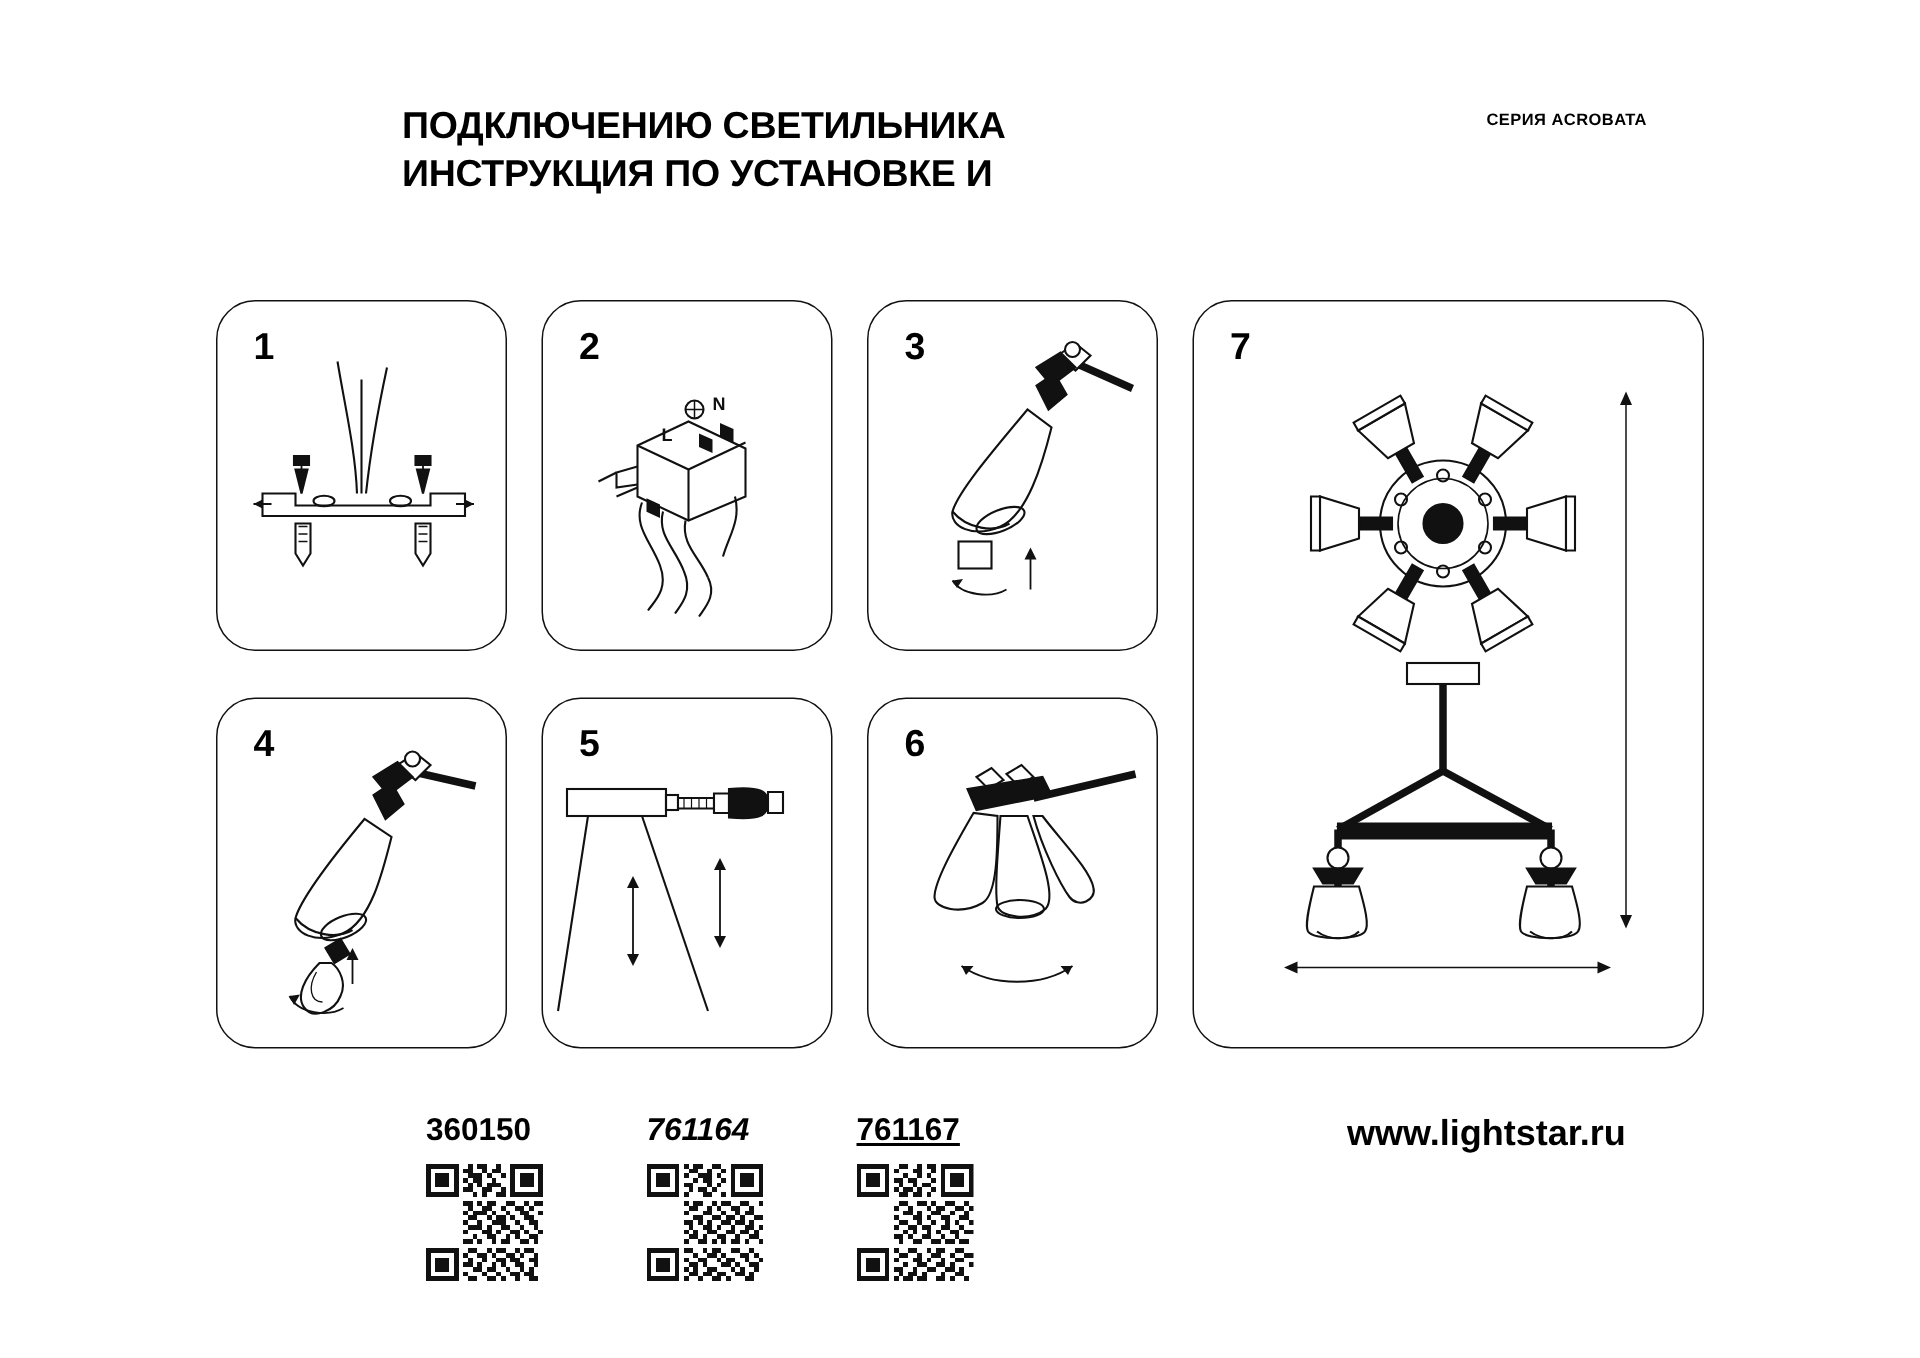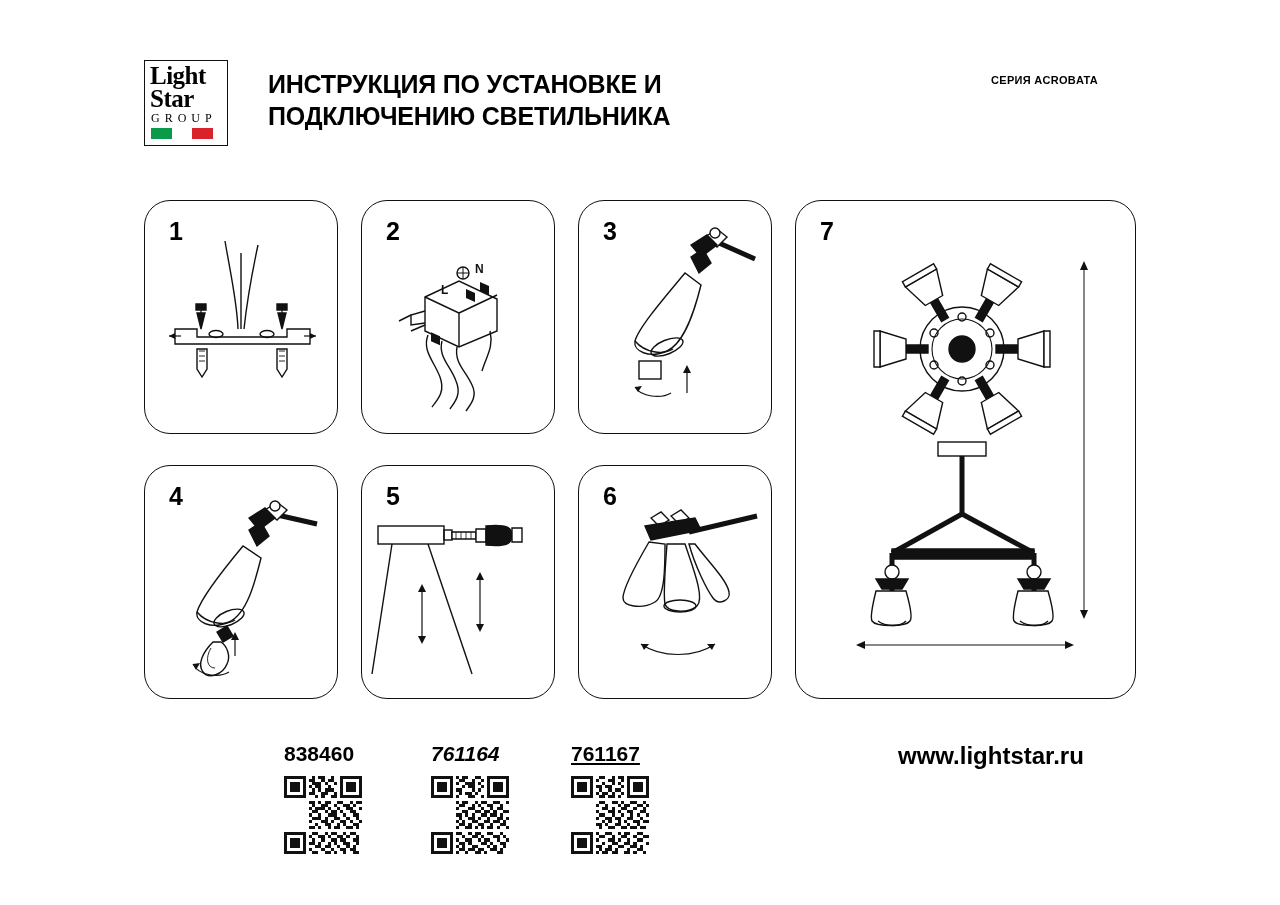--- a/index.html
+++ b/index.html
@@ -138,34 +138,24 @@
     top: 742px;
     font-size: 24px;
     font-weight: 700;
   }
 </style>
 </head>
 <body>
 
 <div class="page">
 
-  <div class="logo-box">
-    <div class="logo-word">Light</div>
-    <div class="logo-word second">Star</div>
-    <div class="logo-group">G R O U P</div>
-    <div class="logo-flag">
-      <span class="flag-g"></span>
-        <span class="flag-w"></span>
-        <span class="flag-r"></span>
-    </div>
-  </div>
 
   <div class="title">
+    <div>ПОДКЛЮЧЕНИЮ СВЕТИЛЬНИКА</div>
     <div>ИНСТРУКЦИЯ ПО УСТАНОВКЕ И</div>
-    <div>ПОДКЛЮЧЕНИЮ СВЕТИЛЬНИКА</div>
   </div>
 
   <div class="series">СЕРИЯ ACROBATA</div>
 
   <div class="step" id="step1">
     <div class="num">1</div>
     <svg width="194" height="234" viewBox="0 0 194 234">
       <g fill="none" stroke="#111" stroke-width="1.4">
 
         <path d="M30 128 L30 143 L165 143 L165 128 L142 128 L142 136 L52 136 L52 128 Z"></path>
@@ -408,21 +398,21 @@
 
         <path d="M62 444 h214" stroke-width="1"></path>
         <path d="M60 444 l9 -4 v8 z" fill="#111" stroke="none"></path>
         <path d="M278 444 l-9 -4 v8 z" fill="#111" stroke="none"></path>
       </g>
     </svg>
 
   </div>
 
   <div class="code-item" id="code0">
-    <div class="code-label">838460</div>
+    <div class="code-label">360150</div>
     <svg class="qr" viewBox="0 0 25 25" shape-rendering="crispEdges">
       <rect width="25" height="25" fill="#fff"></rect>
       <g fill="#111">
         <path d="M0 0h7v1h-7z M0 1h1v1h-1z M6 1h1v1h-1z M0 2h1v1h-1z M2 2h3v1h-3z M6 2h1v1h-1z M0 3h1v1h-1z M2 3h3v1h-3z M6 3h1v1h-1z M0 4h1v1h-1z M2 4h3v1h-3z M6 4h1v1h-1z M0 5h1v1h-1z M6 5h1v1h-1z M0 6h7v1h-7z"></path>
         <path d="M18 0h7v1h-7z M18 1h1v1h-1z M24 1h1v1h-1z M18 2h1v1h-1z M20 2h3v1h-3z M24 2h1v1h-1z M18 3h1v1h-1z M20 3h3v1h-3z M24 3h1v1h-1z M18 4h1v1h-1z M20 4h3v1h-3z M24 4h1v1h-1z M18 5h1v1h-1z M24 5h1v1h-1z M18 6h7v1h-7z"></path>
         <path d="M0 18h7v1h-7z M0 19h1v1h-1z M6 19h1v1h-1z M0 20h1v1h-1z M2 20h3v1h-3z M6 20h1v1h-1z M0 21h1v1h-1z M2 21h3v1h-3z M6 21h1v1h-1z M0 22h1v1h-1z M2 22h3v1h-3z M6 22h1v1h-1z M0 23h1v1h-1z M6 23h1v1h-1z M0 24h7v1h-7z"></path>
         <path d="M9 0h1v1h-1z M11 0h2v1h-2z M15 0h1v1h-1z M8 1h2v1h-2z M12 1h1v1h-1z M14 1h2v1h-2z M9 2h3v1h-3z M13 2h1v1h-1z M16 2h1v1h-1z M8 3h1v1h-1z M10 3h2v1h-2z M14 3h1v1h-1z M9 4h1v1h-1z M11 4h1v1h-1z M13 4h3v1h-3z M8 5h2v1h-2z M12 5h2v1h-2z M16 5h1v1h-1z M10 6h1v1h-1z M12 6h1v1h-1z M15 6h2v1h-2z"></path>
         <path d="M8 8h2v1h-2z M11 8h1v1h-1z M13 8h2v1h-2z M17 8h2v1h-2z M21 8h1v1h-1z M23 8h2v1h-2z M9 9h1v1h-1z M12 9h2v1h-2z M16 9h1v1h-1z M19 9h2v1h-2z M22 9h1v1h-1z M8 10h1v1h-1z M10 10h3v1h-3z M14 10h1v1h-1z M17 10h1v1h-1z M20 10h2v1h-2z M24 10h1v1h-1z M9 11h2v1h-2z M13 11h1v1h-1z M15 11h2v1h-2z M18 11h1v1h-1z M21 11h2v1h-2z M8 12h1v1h-1z M11 12h1v1h-1z M14 12h3v1h-3z M19 12h1v1h-1z M22 12h2v1h-2z M9 13h3v1h-3z M13 13h1v1h-1z M16 13h2v1h-2z M20 13h1v1h-1z M23 13h1v1h-1z M8 14h1v1h-1z M12 14h2v1h-2z M15 14h1v1h-1z M18 14h2v1h-2z M21 14h1v1h-1z M24 14h1v1h-1z M10 15h1v1h-1z M13 15h2v1h-2z M17 15h1v1h-1z M19 15h1v1h-1z M22 15h2v1h-2z M8 16h2v1h-2z M11 16h1v1h-1z M14 16h1v1h-1z M16 16h2v1h-2z M20 16h2v1h-2z M23 16h1v1h-1z"></path>
         <path d="M9 18h2v1h-2z M13 18h1v1h-1z M15 18h2v1h-2z M19 18h1v1h-1z M21 18h2v1h-2z M8 19h1v1h-1z M11 19h2v1h-2z M14 19h1v1h-1z M17 19h2v1h-2z M20 19h1v1h-1z M23 19h1v1h-1z M9 20h1v1h-1z M12 20h1v1h-1z M15 20h2v1h-2z M18 20h2v1h-2z M22 20h2v1h-2z M8 21h2v1h-2z M11 21h1v1h-1z M14 21h1v1h-1z M16 21h1v1h-1z M19 21h2v1h-2z M23 21h1v1h-1z M10 22h2v1h-2z M13 22h2v1h-2z M17 22h1v1h-1z M20 22h1v1h-1z M22 22h1v1h-1z M8 23h1v1h-1z M12 23h1v1h-1z M15 23h1v1h-1z M18 23h2v1h-2z M21 23h2v1h-2z M9 24h2v1h-2z M13 24h2v1h-2z M16 24h1v1h-1z M19 24h1v1h-1z M22 24h2v1h-2z"></path>
       </g>

